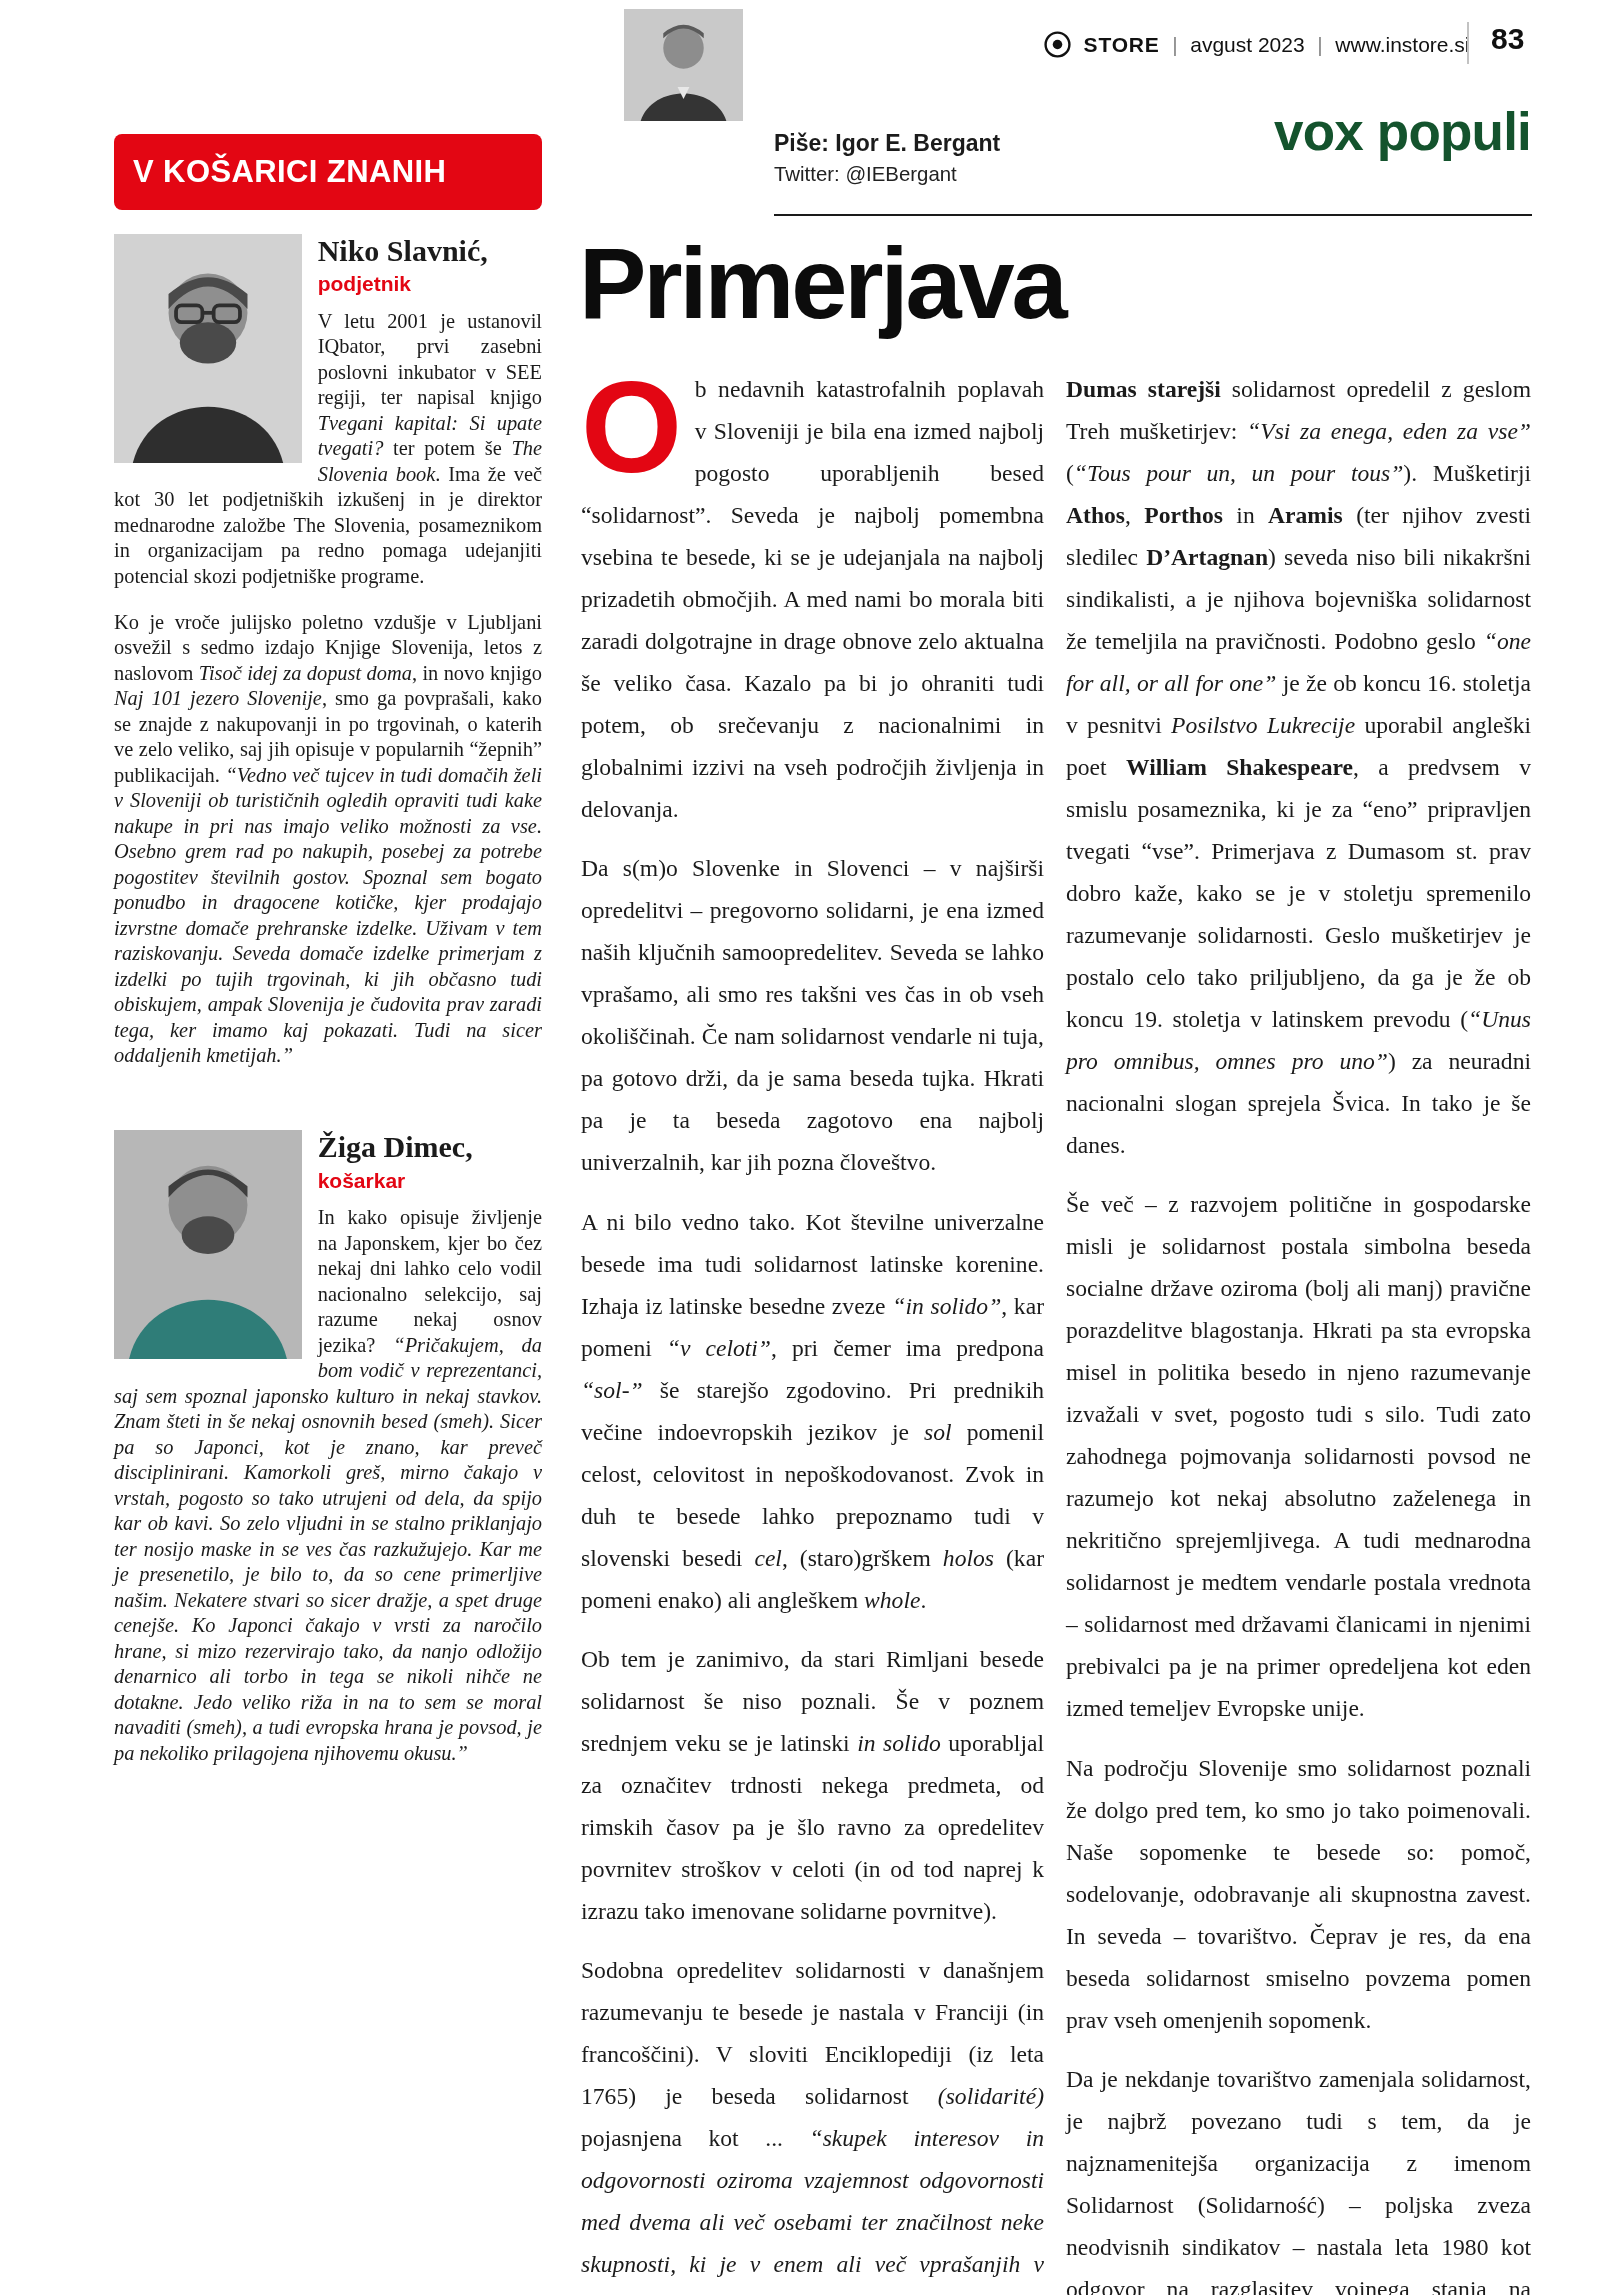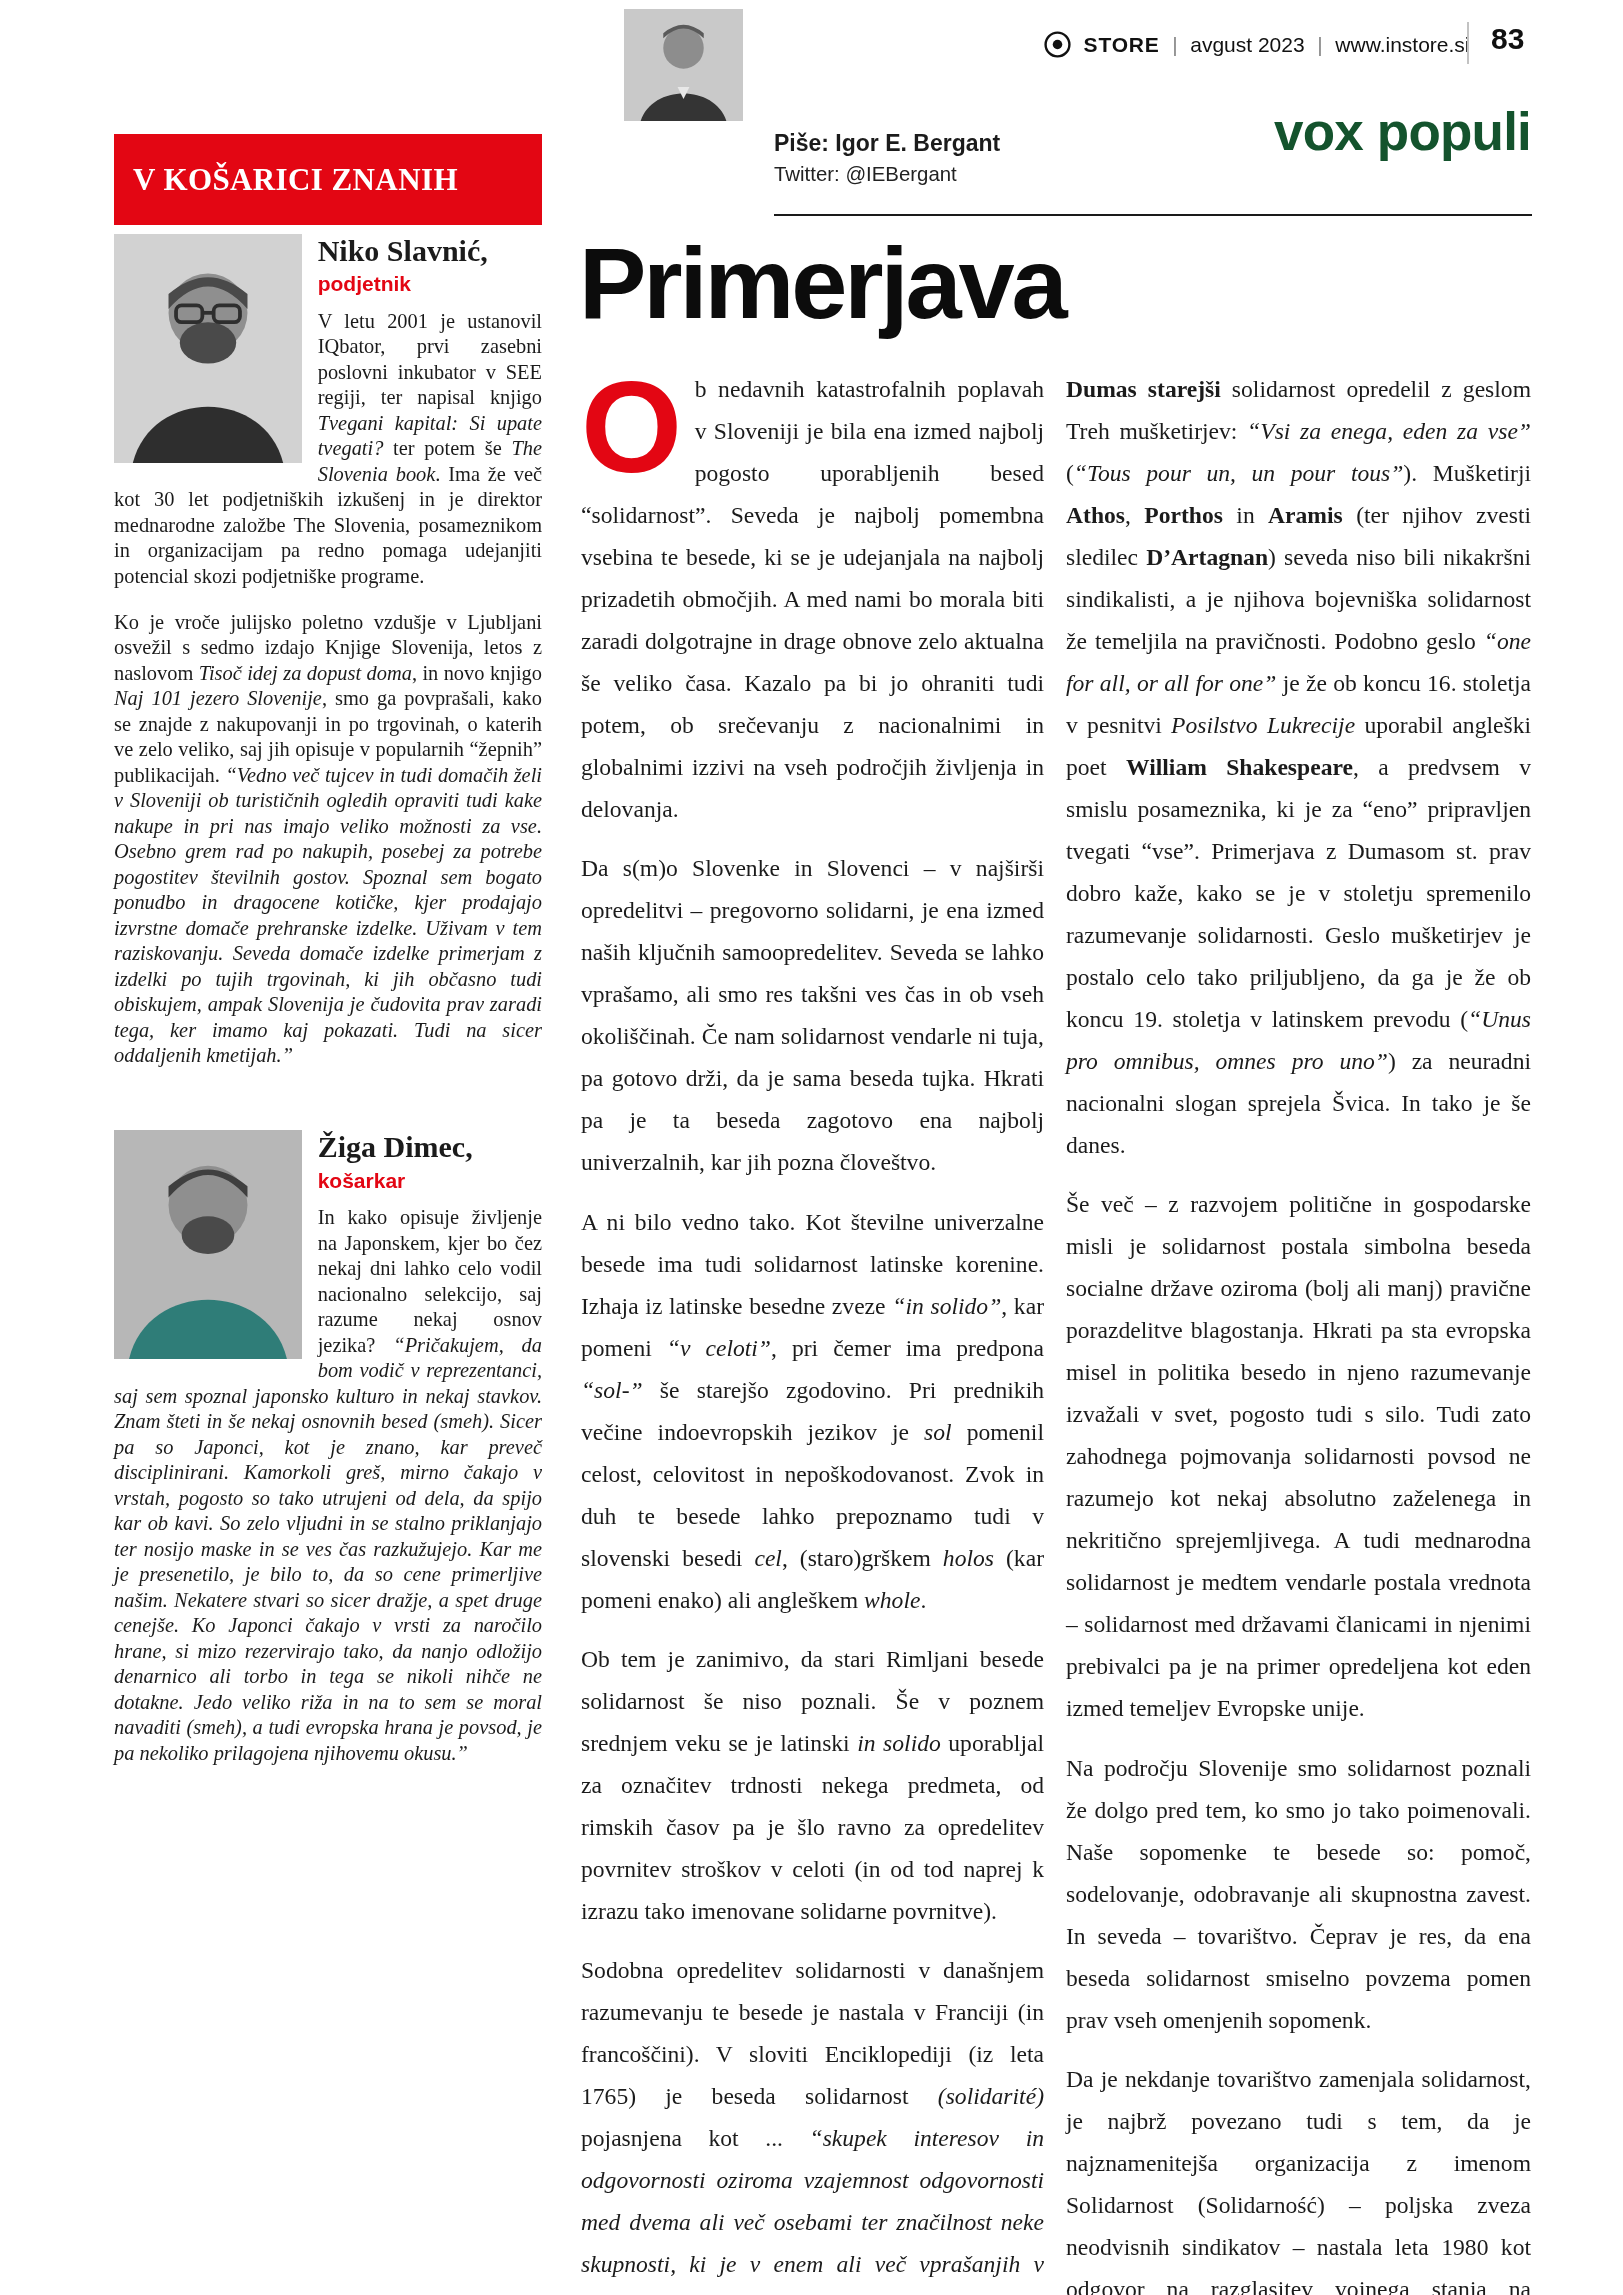--- a/index.html
+++ b/index.html
@@ -21,24 +21,24 @@
   .byline { position:absolute; top:130px; left:774px; font-family:"Liberation Sans", sans-serif; }
   .byline .author { font-weight:bold; font-size:23px; }
   .byline .twitter { font-size:20.4px; margin-top:6.3px; color:#222; }
 
   .rubric { position:absolute; top:101px; right:92px; font-family:Liberation Sans, sans-serif;
             font-weight:900; font-size:53px; letter-spacing:-0.8px; color:#14532d; }
 
   .header-rule { position:absolute; top:214px; left:774px; width:758px; height:2.4px; background:#1a1a1a; }
 
   
-  .sidebar-banner { position:absolute; top:134px; left:114px; width:428px; height:91px;
+  .sidebar-banner { position:absolute; top:134px; left:114px; width:428px; height:76px;
                     background:#e30613; color:#fff; display:flex; align-items:center;
-                    padding-left:19px; font-family:Liberation Serif, serif;
-                    font-weight:bold; font-size:31px; letter-spacing:0.4px; }
+                    padding-left:19px; font-family:Liberation Sans, sans-serif;
+                    font-weight:bold; font-size:31px; letter-spacing:0.4px;border-radius:8px; }
   .sidebar { position:absolute; top:229px; left:114px; width:428px; }
   .profile { margin-bottom:27px; }
   .profile + .profile { margin-top:36px; }
   .profile-photo { float:left; width:188px; height:229px; margin:4.7px 15.7px 7.9px 0;
                    background:#cfcfcf; }
   .profile-name { font-size:30px; font-weight:bold; padding-top:4.7px; }
   .profile-role { color:#e30613; font-family:"Liberation Sans", sans-serif; font-weight:bold;
                   font-size:21px; margin:4.7px 0 12.6px; }
   .sidebar p { font-size:20.4px; line-height:25.5px; text-align:justify; margin-bottom:20.4px; }
   .clear { clear:both; }

